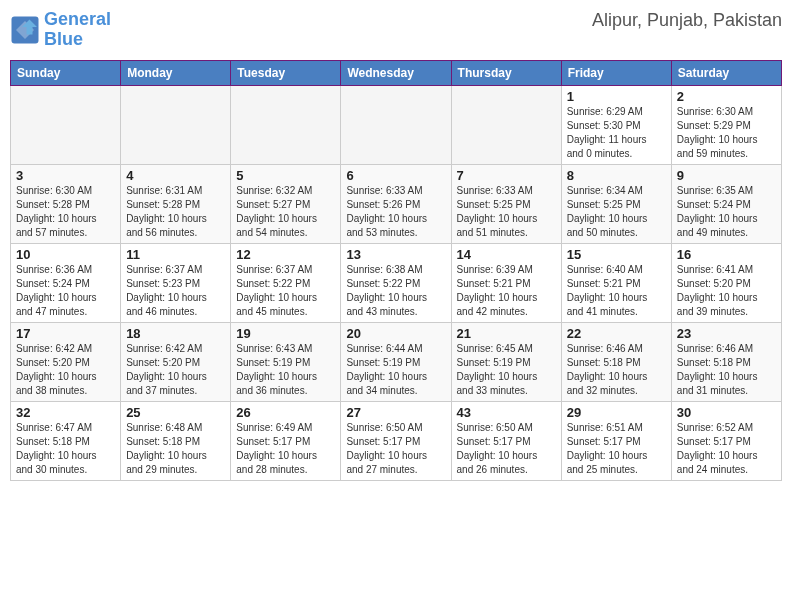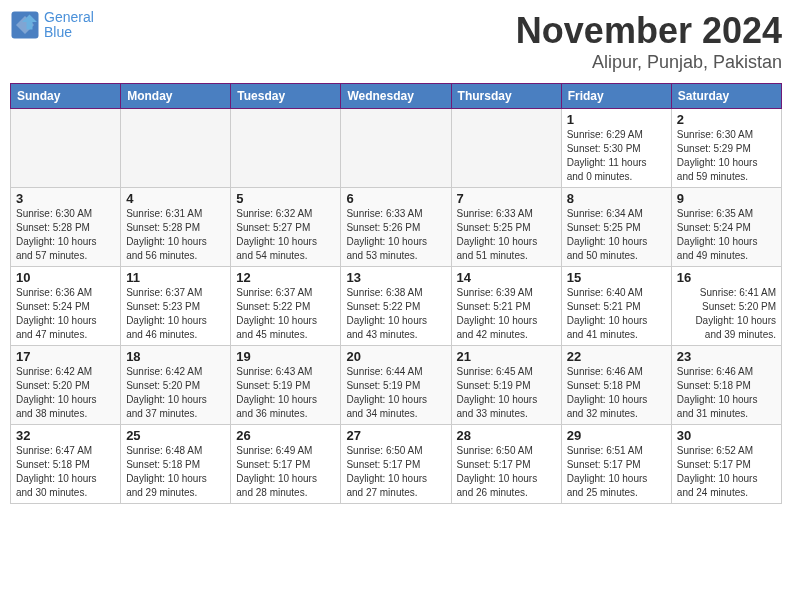--- a/index.html
+++ b/index.html
@@ -1,20 +1,20 @@
 <!DOCTYPE html>
 <html><head>
   <meta charset="utf-8">
   <style>
     * { box-sizing: border-box; margin: 0; padding: 0; }
     body { font-family: Arial, sans-serif; background: #fff; width: 792px; min-height: 612px; overflow: hidden; }
     .page { width: 792px; min-height: 612px; background: #fff; padding: 10px; }
     .header { display: flex; justify-content: space-between; align-items: flex-start; margin-bottom: 10px; }
     .logo { display: flex; align-items: center; }
-    .logo-text { font-size: 14px; font-weight: normal; color: #333; line-height: 1.1; }
+    .logo-text { font-size: 18px; font-weight: bold; color: #333; line-height: 1.1; }
     .logo-text span { color: #4a90d9; }
     .logo-icon { width: 30px; height: 30px; margin-right: 4px; }
     .title-block { text-align: right; }
     .month-title { font-size: 36px; font-weight: bold; color: #333; }
     .location { font-size: 18px; color: #555; }
     .calendar { width: 100%; border-collapse: collapse; }
     .calendar th { background: #4a7fc1; color: #fff; font-size: 12px; font-weight: bold; padding: 5px 6px; border: 1px solid #701a75; text-align: left; }
     .calendar td { border: 1px solid #ccc; vertical-align: top; padding: 3px 5px; font-size: 10px; width: 14.28%; min-height: 80px; background: #fff; }
     .calendar td.empty { background: #f5f5f5; }
     .calendar tr:nth-child(even) td:not(.empty) { background: #f9f9f9; }
@@ -31,21 +31,20 @@
         <rect x="2" y="2" width="36" height="36" rx="4" fill="#4a7fc1"></rect>
         <polygon points="20,8 32,20 20,32 8,20" fill="#fff" opacity="0.3"></polygon>
         <polygon points="26,6 36,16 30,16 30,26 22,26 22,16 16,16" fill="#6ab0e0"></polygon>
       </svg>
       <div class="logo-text">
         <div><span>General</span></div>
         <div><span style="color:#4a90d9">Blue</span></div>
       </div>
     </div>
     <div class="title-block">
-      <div class="month-title">November 2024</div>
       <div class="location">Alipur, Punjab, Pakistan</div>
     </div>
   </div>
 
   <table class="calendar">
     <thead>
       <tr>
       <th>Sunday</th>
           <th>Monday</th>
           <th>Tuesday</th>
@@ -151,21 +150,21 @@
 Daylight: 10 hours and 42 minutes.</div>
           </td>
           <td>
             <span class="day-num">15</span>
             <div class="day-detail" style="white-space: pre-line;">Sunrise: 6:40 AM
 Sunset: 5:21 PM
 Daylight: 10 hours and 41 minutes.</div>
           </td>
           <td>
             <span class="day-num">16</span>
-            <div class="day-detail" style="white-space: pre-line; text-align: right;">Sunrise: 6:41 AM
+            <div class="day-detail" style="white-space: pre-line;">Sunrise: 6:41 AM
 Sunset: 5:20 PM
 Daylight: 10 hours and 39 minutes.</div>
           </td>
         </tr>
         <tr>
           <td>
             <span class="day-num">17</span>
             <div class="day-detail" style="white-space: pre-line;">Sunrise: 6:42 AM
 Sunset: 5:20 PM
 Daylight: 10 hours and 38 minutes.</div>
@@ -226,21 +225,21 @@
 Sunset: 5:17 PM
 Daylight: 10 hours and 28 minutes.</div>
           </td>
           <td>
             <span class="day-num">27</span>
             <div class="day-detail" style="white-space: pre-line;">Sunrise: 6:50 AM
 Sunset: 5:17 PM
 Daylight: 10 hours and 27 minutes.</div>
           </td>
           <td>
-            <span class="day-num">28</span>
+            <span class="day-num">43</span>
             <div class="day-detail" style="white-space: pre-line;">Sunrise: 6:50 AM
 Sunset: 5:17 PM
 Daylight: 10 hours and 26 minutes.</div>
           </td>
           <td>
             <span class="day-num">29</span>
             <div class="day-detail" style="white-space: pre-line;">Sunrise: 6:51 AM
 Sunset: 5:17 PM
 Daylight: 10 hours and 25 minutes.</div>
           </td>

